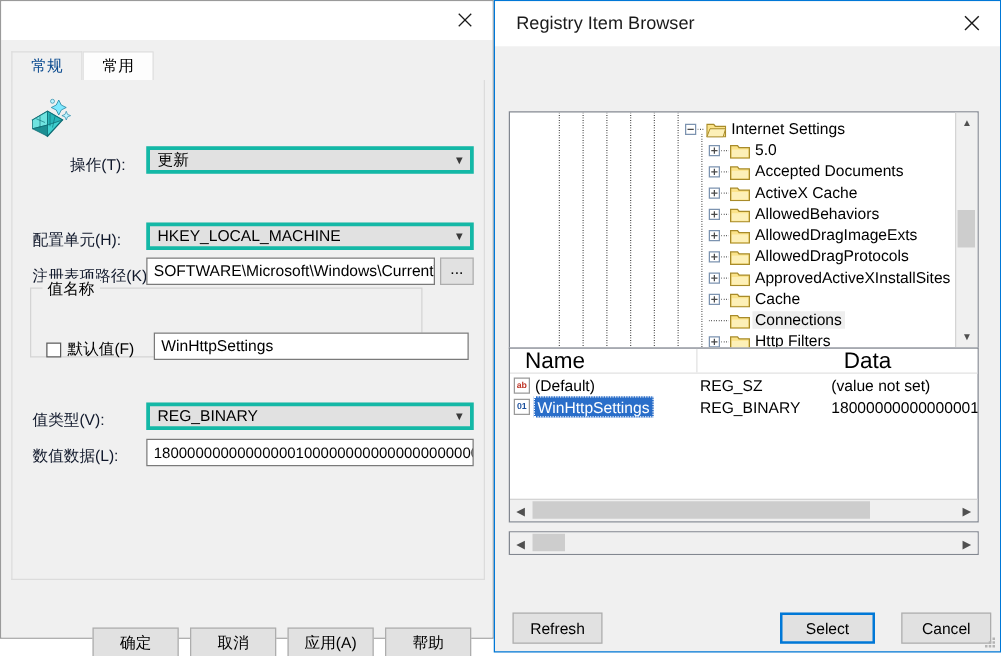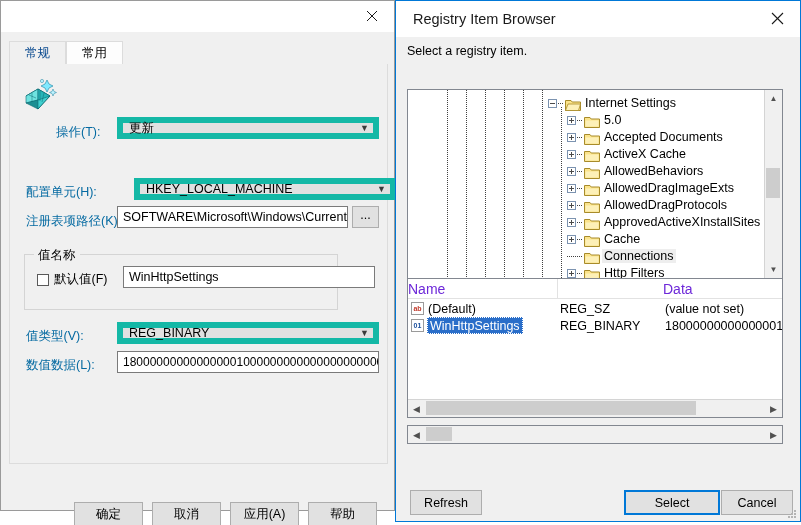--- a/index.html
+++ b/index.html
@@ -76,27 +76,27 @@
     position: absolute; left: 8px; top: 32px; width: 379px; height: 400px;
     background: #f0f0f0;
     border: 1px solid #dcdcdc; border-top: none;
     box-sizing: border-box;
   }
 
   
   .reg-icon { position: absolute; left: 10px; top: 12px; width: 40px; height: 40px; }
 
   .fld-label {
-    position: absolute; font-size: 12.5px; color: #0369a1; white-space: nowrap;
+    position: absolute; font-size: 12.5px; color: #0f172a; white-space: nowrap;
   }
 
   .combo {
     position: absolute; height: 22px;
     background: #e1e1e1;
-    border: 6px solid #14b8a6;
+    border: 3px solid #14b8a6;
     box-sizing: border-box;
     display: flex; align-items: center;
   }
   .combo .val {
     font-size: 12.5px; color: #000; padding-left: 6px; flex: 1;
     overflow: hidden; white-space: nowrap;
   }
   .combo .arrow {
     width: 17px; text-align: center; font-size: 9px; color: #3a3a3a;
     line-height: 1;
@@ -235,22 +235,22 @@
     position: absolute; left: 11px; top: 277px; width: 376px; height: 140px;
     background: #ffffff; border: 1px solid #828790;
     box-sizing: border-box; overflow: hidden;
   }
   .lv-head {
     position: absolute; left: 0; top: 0; right: 0; height: 19px;
     background: #ffffff; border-bottom: 1px solid #e2e2e2;
   }
   .lv-col {
     position: absolute; top: 0; height: 19px;
-    font-size: 14px; color: #6d28d9;
-    display: flex; align-items: center; padding-left: 0;
+    font-size: 18px; color: #000000;
+    display: flex; align-items: center; padding-left: 12px;
     box-sizing: border-box;
     border-right: 1px solid #e2e2e2;
   }
   .lv-row { position: absolute; left: 0; right: 0; height: 17px; }
   .lv-cell {
     position: absolute; top: 0; height: 17px; font-size: 12.5px; color: #000;
     display: flex; align-items: center; white-space: nowrap; overflow: hidden;
   }
   .lv-cell.sel-name {
     background: #2a6ec9; color: #fff; padding: 0 3px;
@@ -334,32 +334,32 @@
           </svg>
         </div>
 
         <div class="fld-label" style="left:46px; top:60px;">操作(T):</div>
         <div class="combo" style="left:107px; top:53px; width:262px;">
           <span class="val">更新</span>
           <span class="arrow">▼</span>
         </div>
 
         <div class="fld-label" style="left:16px; top:120px;">配置单元(H):</div>
-        <div class="combo" style="left:124px; top:114px; width:262px;">
+        <div class="combo" style="left:107px; top:114px; width:262px;">
           <span class="val">HKEY_LOCAL_MACHINE</span>
           <span class="arrow">▼</span>
         </div>
 
         <div class="fld-label" style="left:16px; top:149px;">注册表项路径(K):</div>
         <div class="textbox" style="left:107px; top:142px; width:231px;">
           <span class="val">SOFTWARE\Microsoft\Windows\CurrentVersi</span>
         </div>
         <div class="btn-dots" style="left:342px; top:142px;">...</div>
 
-        <div class="groupbox" style="left:14px; top:190px; width:314px; height:56px;text-align:right;">
+        <div class="groupbox" style="left:14px; top:166px; width:314px; height:56px;text-align:right;">
           <div class="gb-title">值名称</div>
         </div>
         <div class="checkbox-row" style="left:27px; top:207px;">
           <span class="cb-box"></span>
           <span class="cb-label">默认值(F)</span>
         </div>
         <div class="textbox" style="left:113px; top:202px; width:252px;">
           <span class="val">WinHttpSettings</span>
         </div>
 
@@ -390,21 +390,20 @@
     <div class="titlebar-right">
       <div class="title-right-text">Registry Item Browser</div>
       <div class="close-right">
         <svg width="13" height="13" viewBox="0 0 13 13">
           <line x1="1" y1="1" x2="12" y2="12" stroke="#1a1a1a" stroke-width="1.1"></line>
           <line x1="12" y1="1" x2="1" y2="12" stroke="#1a1a1a" stroke-width="1.1"></line>
         </svg>
       </div>
     </div>
 
-    <div class="subtitle-right">Select a registry item.</div>
 
     <div class="tree">
       <div class="tree-inner">
         <div class="guide" style="left:18px;"></div>
         <div class="guide" style="left:37px;"></div>
         <div class="guide" style="left:56px;"></div>
         <div class="guide" style="left:75px;"></div>
         <div class="guide" style="left:94px;"></div>
         <div class="guide" style="left:113px;"></div>
         <div class="guide" style="top:17px;left:132px;"></div>
@@ -572,21 +571,21 @@
         <div class="arrow-l">◀</div>
         <div class="thumb" style="left:18px; width:26px;"></div>
         <div class="arrow-r">▶</div>
       </div>
     </div>
 
     <div class="btnrow-right">
       <div class="btn" style="left:14px; top:0; width:72px;">
         <span>Refresh</span>
       </div>
-      <div class="btn btn-default" style="left:228px; top:0; width:96px;align-items:center;">
+      <div class="btn btn-default" style="left:228px; top:0; width:76px;align-items:center;">
         <span>Select</span>
       </div>
       <div class="btn" style="left:313px; top:0; width:72px;margin-left:12px;">
         <span>Cancel</span>
       </div>
     </div>
 
     <div class="grip">
       <i style="left:7px; top:1px;"></i>
       <i style="left:4px; top:4px;"></i>

